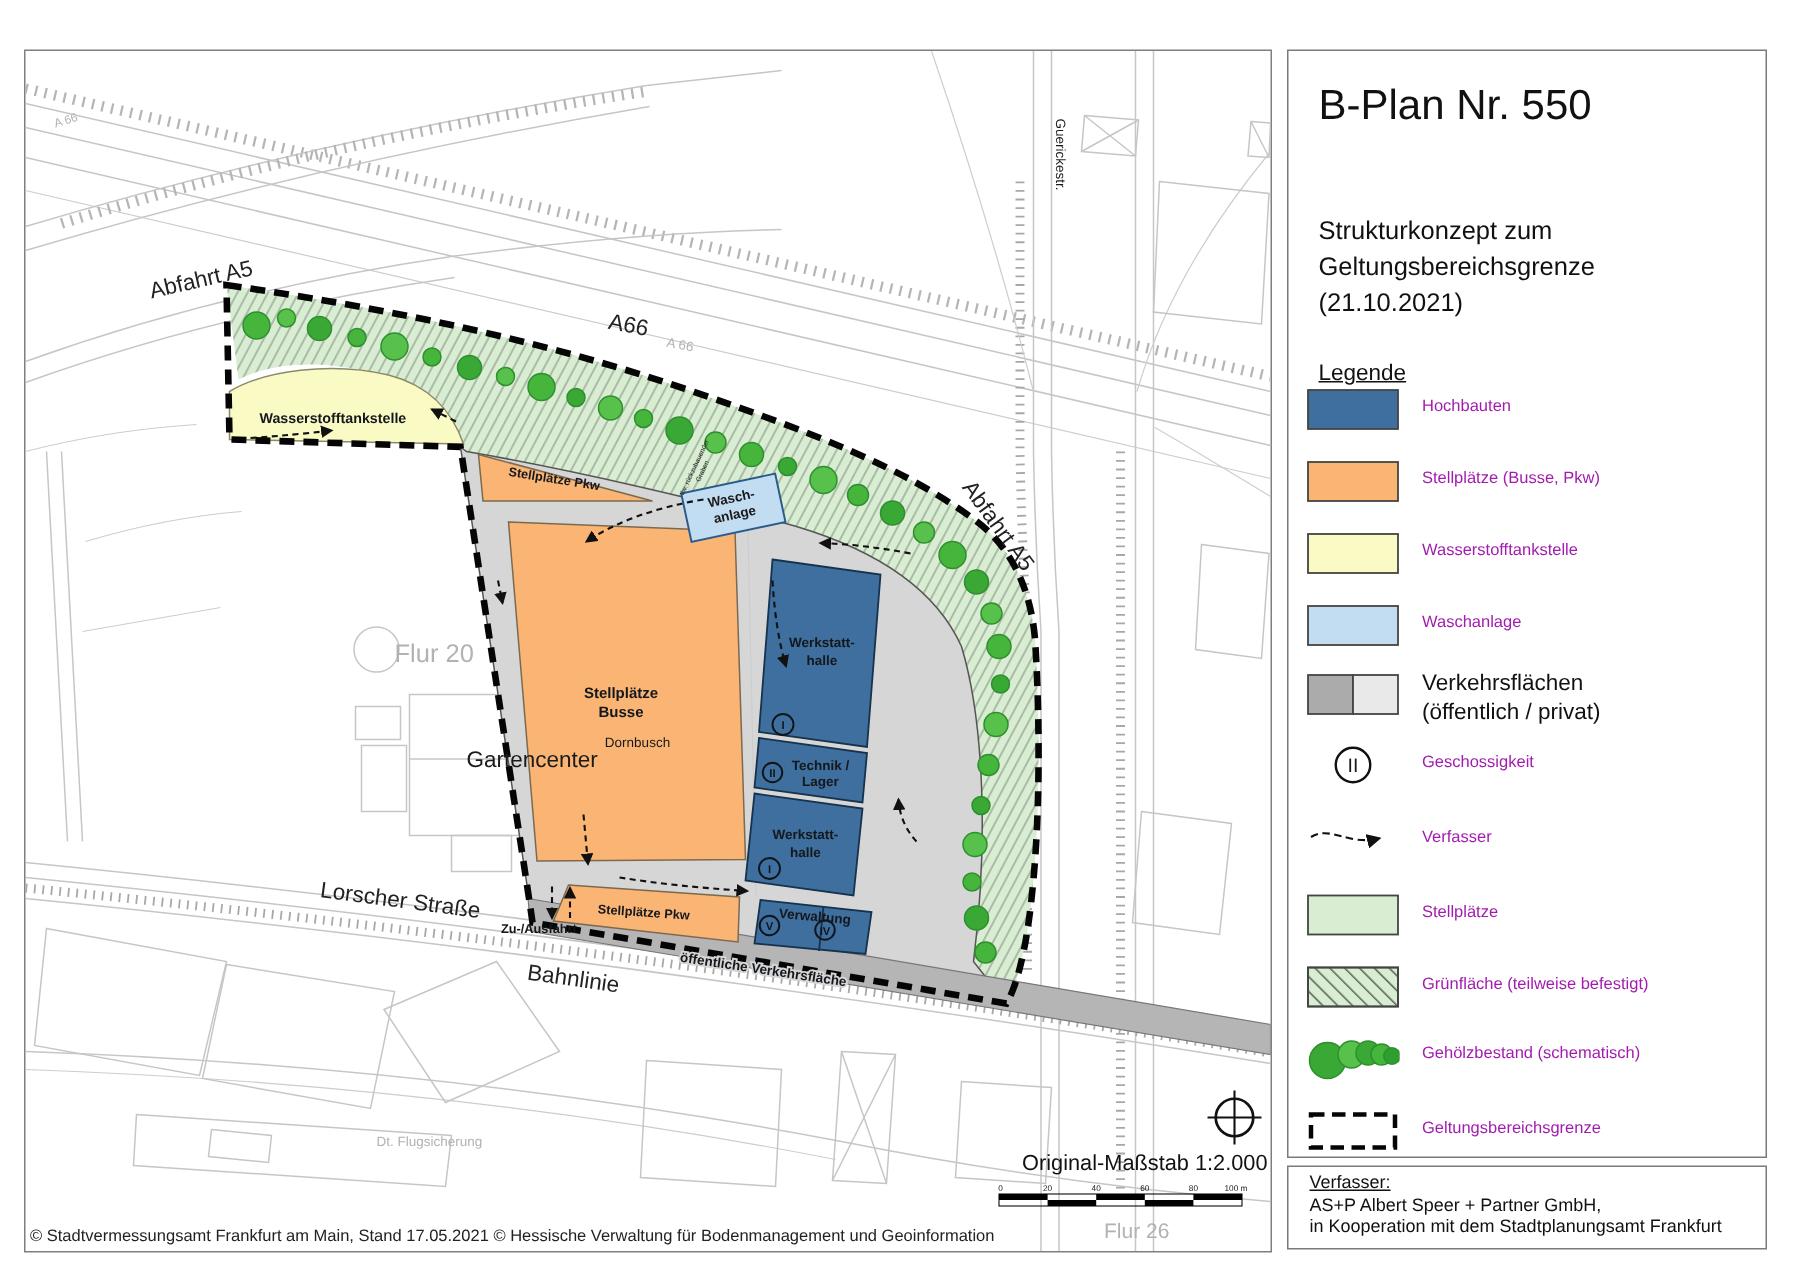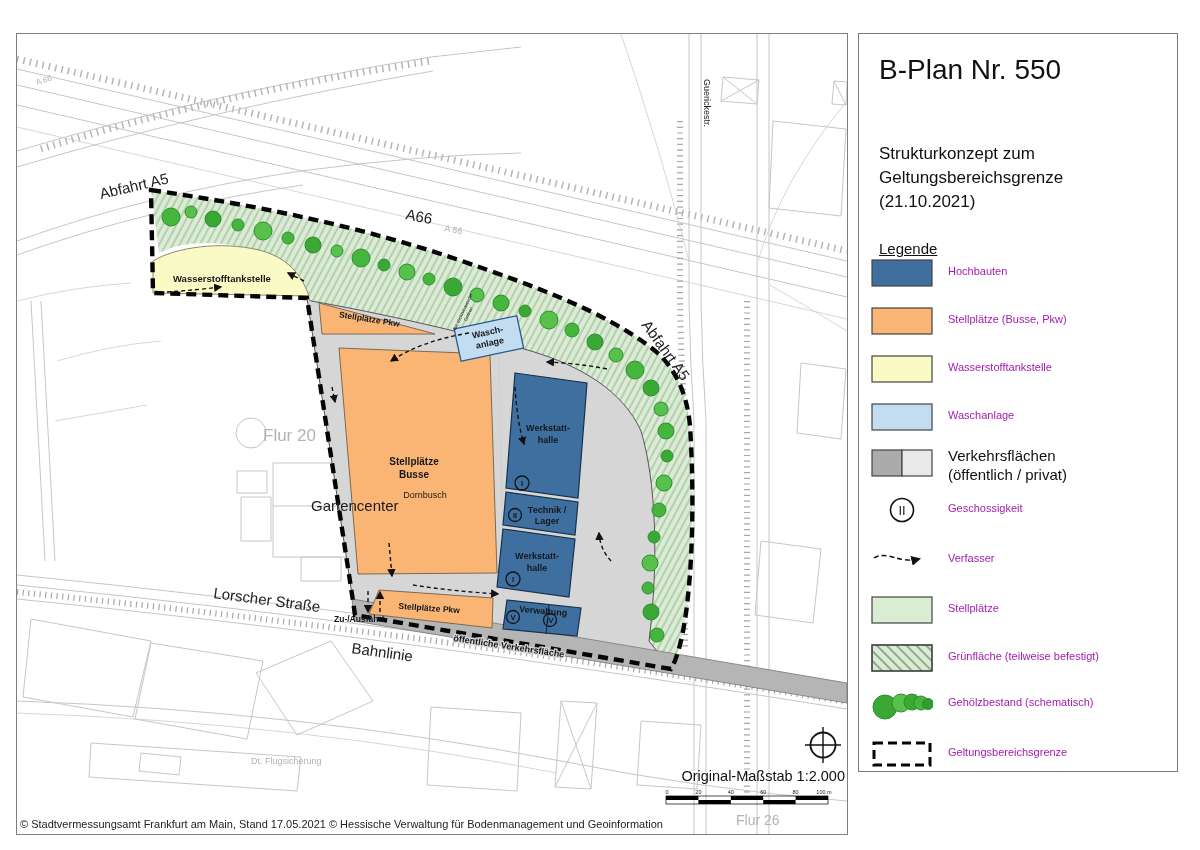--- a/index.html
+++ b/index.html
@@ -371,14 +371,19 @@
       <div class="lab">Gehölzbestand (schematisch)</div>
     </div>
     <div class="lrow" style="top:706px">
       <svg class="sw" width="62" height="28">
         <rect x="3" y="3" width="56" height="22" fill="none" stroke="#050505" stroke-width="3" stroke-dasharray="9 5"></rect>
         </svg>
       <div class="lab">Geltungsbereichsgrenze</div>
     </div>
   </div>
 
+  <div class="vbox">
+    <div class="v-head">Verfasser:</div>
+    <div class="v-l1">AS+P Albert Speer + Partner GmbH,</div>
+    <div class="v-l2">in Kooperation mit dem Stadtplanungsamt Frankfurt</div>
+  </div>
 
 </div>
 
 </body></html>

